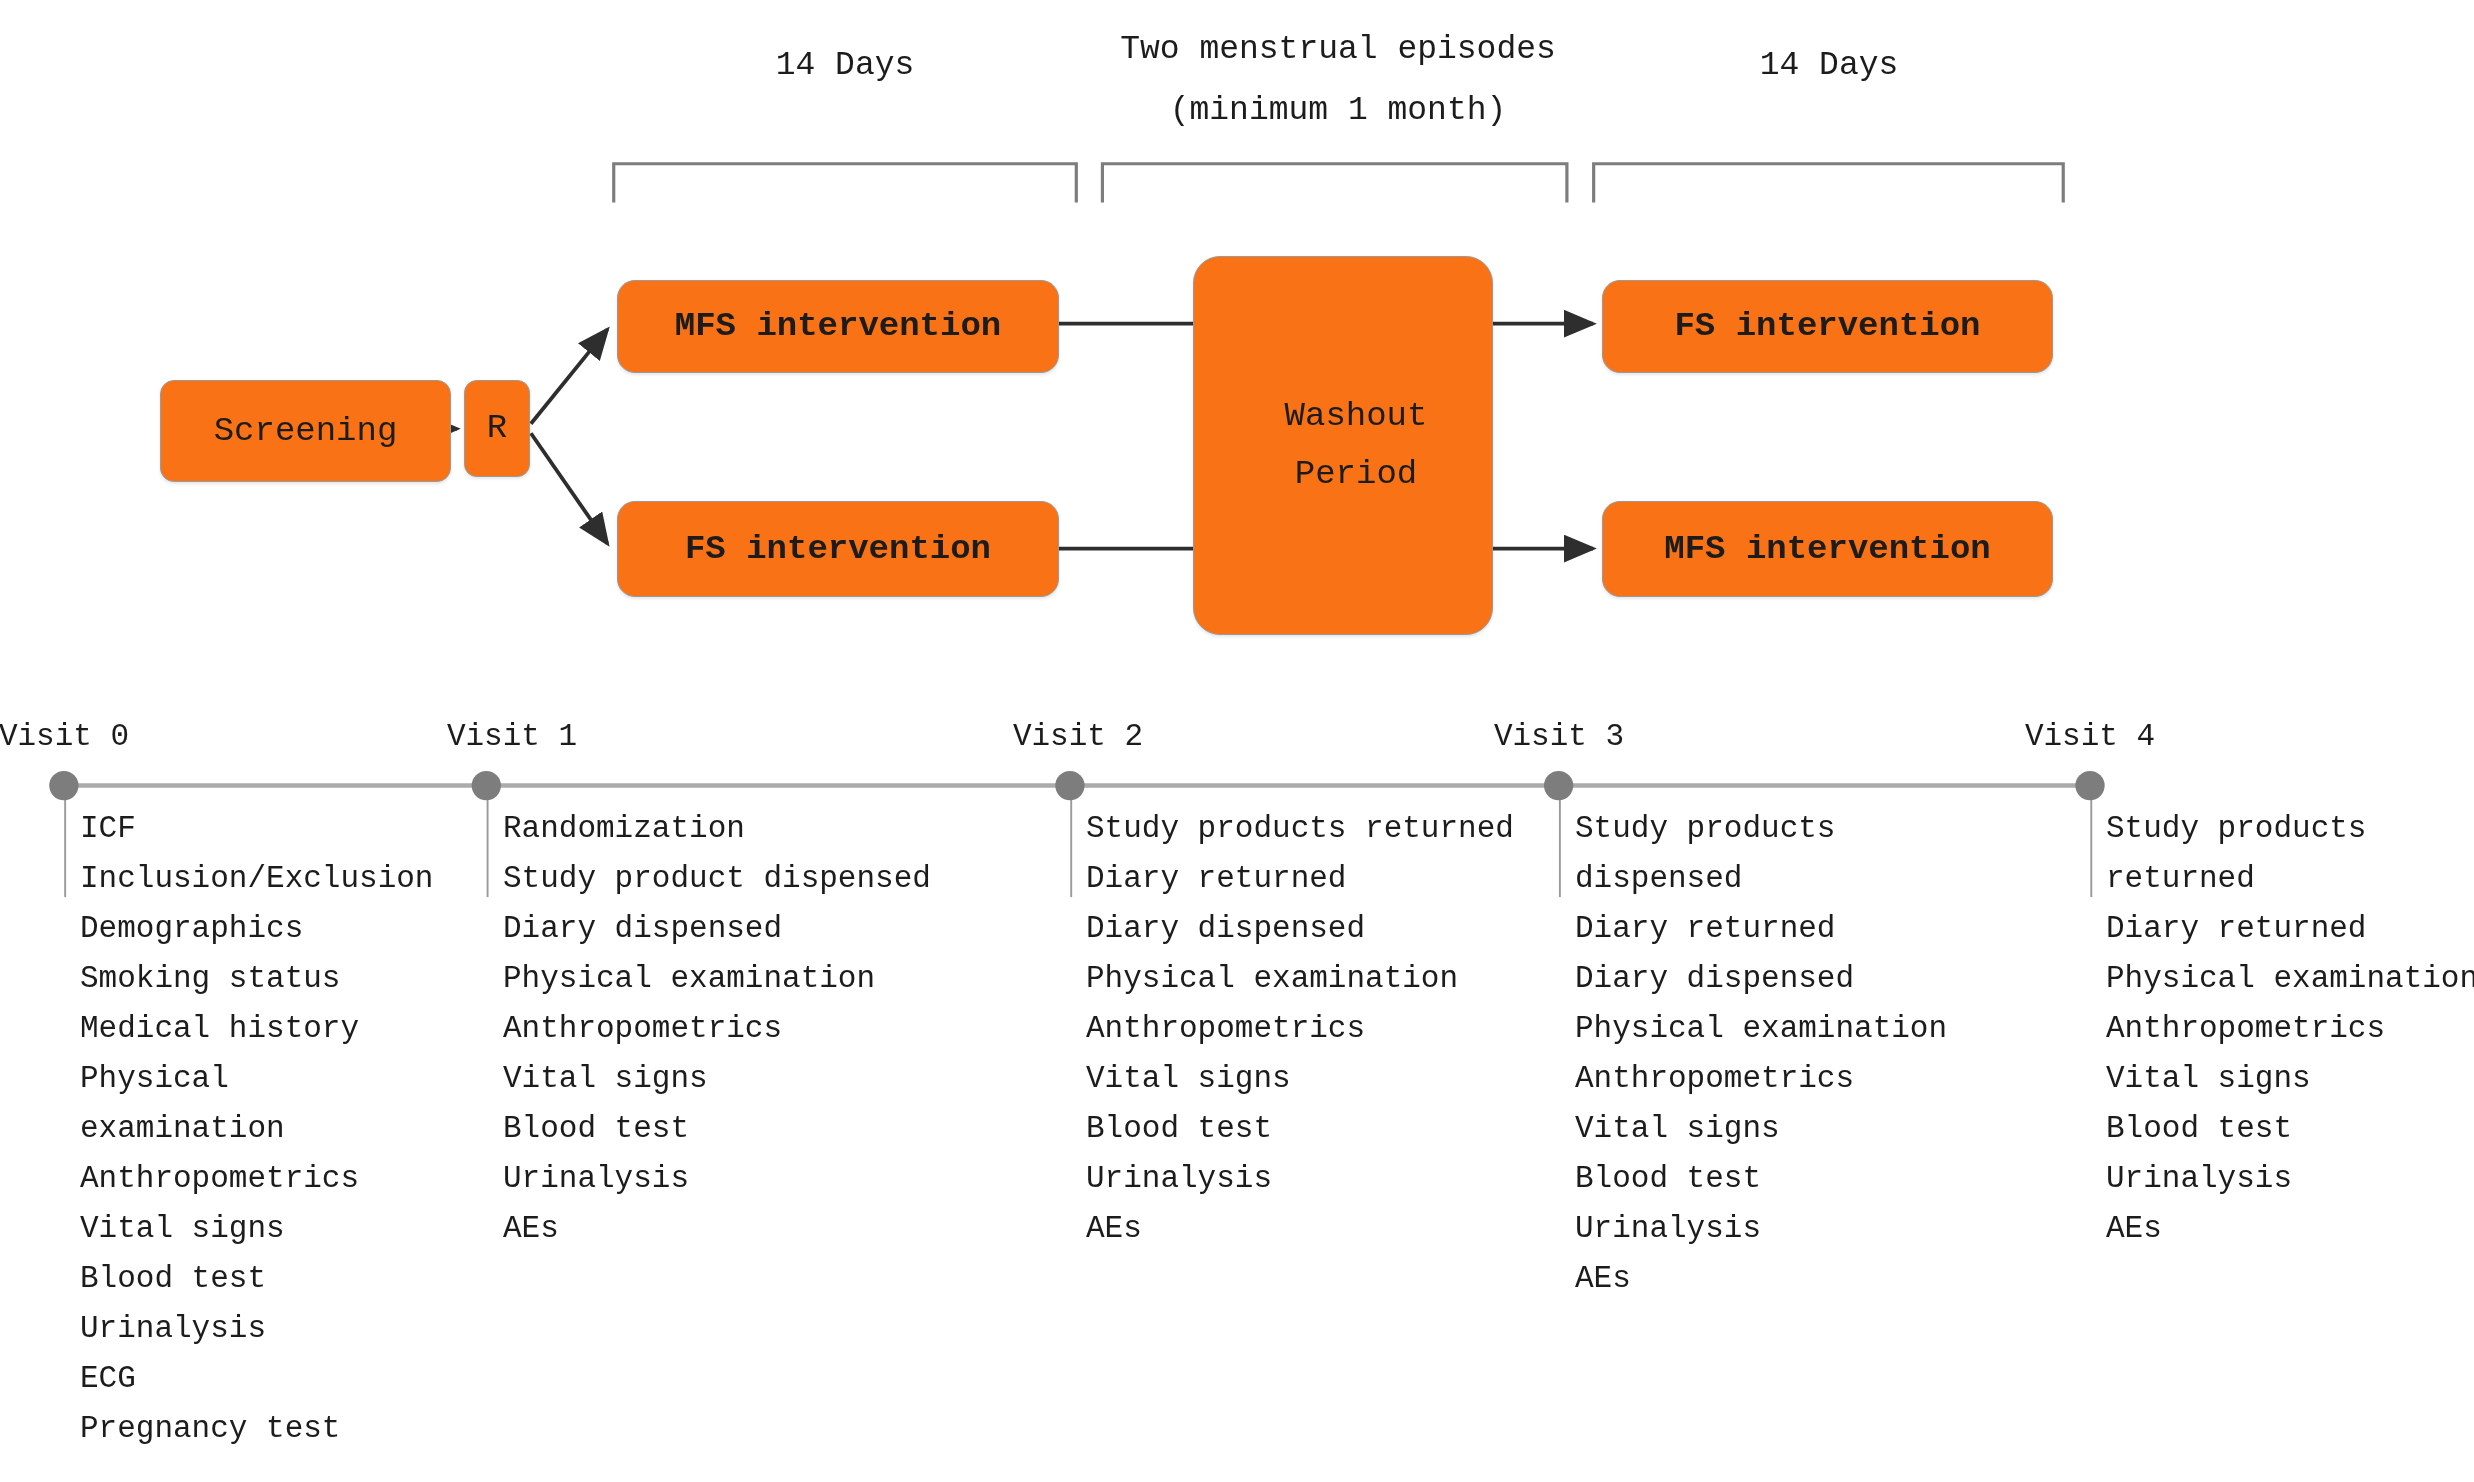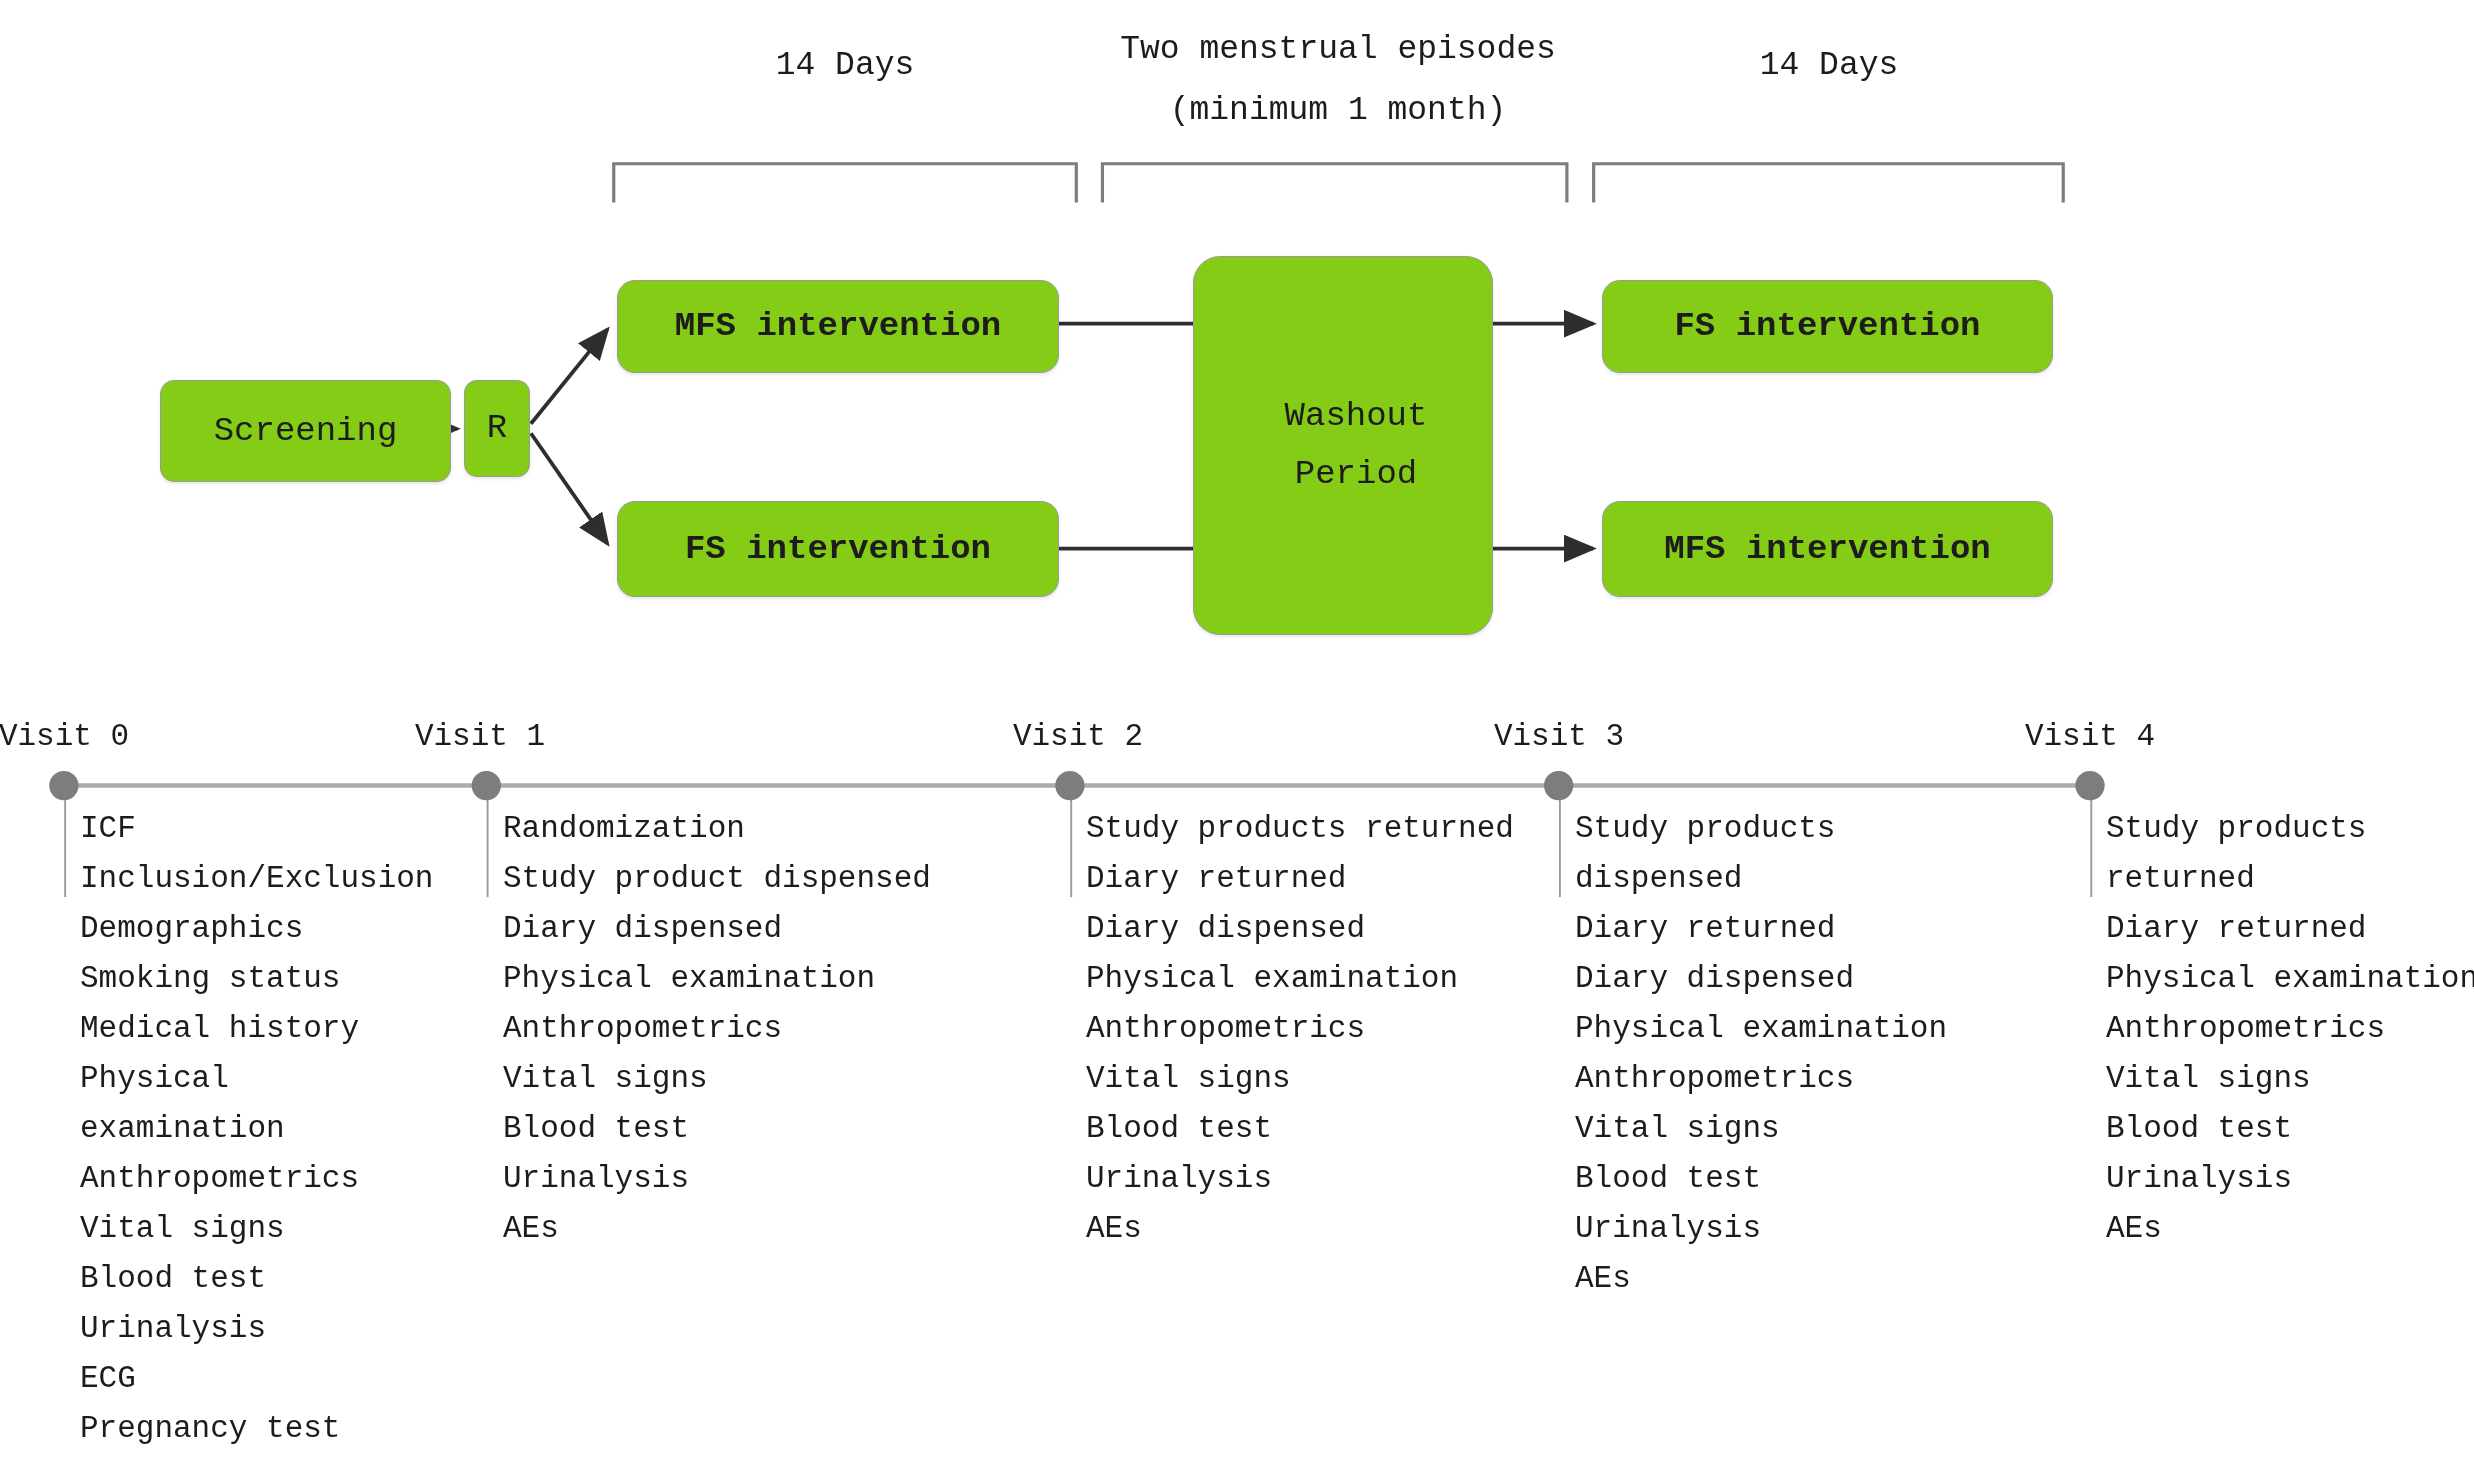--- a/index.html
+++ b/index.html
@@ -9,21 +9,21 @@
   }
   #connector-layer { position:absolute; left:0; top:0; width:2475px; height:1482px; }
   .bracket { fill:none; stroke:#7d7d7d; stroke-width:5; }
   .flow    { stroke:#2e2e2e; stroke-width:6; }
   .tline   { stroke:#ababab; stroke-width:7; }
   .vconn   { stroke:#9a9a9a; stroke-width:3; }
   .tdot    { fill:#7d7d7d; }
 
   .box {
     position:absolute; display:flex; align-items:center; justify-content:center;
-    text-align:center; background:#84cc16; border:1.9px solid #9a9a9a;
+    text-align:center; background:#f97316; border:1.9px solid #9a9a9a;
     box-shadow:0 1.9px 3.2px rgba(0,0,0,0.10); font-size:34px; line-height:1.25;
   }
   .box.bold { font-weight:bold; }
   #screening-box { left:120px; top:380px; width:289px; height:100px; border-radius:14px;margin-left:40px; }
   #r-box         { left:464px; top:380px; width:64px; height:95px; border-radius:12.7px; }
   #mfs1-box      { left:617px;  top:280px; width:440px; height:91px; border-radius:18px; }
   #fs1-box       { left:617px;  top:501px; width:440px; height:94px; border-radius:18px; }
   #washout-box   { left:1193px; top:256px; width:272px; height:377px; border-radius:27px; line-height:1.7;padding-left:26px; }
   #fs2-box       { left:1602px; top:280px; width:449px; height:91px; border-radius:18px; }
   #mfs2-box      { left:1602px; top:501px; width:449px; height:94px; border-radius:18px; }
@@ -35,21 +35,21 @@
   }
   #label-phase1  { left:845px; top:47px; }
   #label-washout { left:1338px; top:19px; line-height:1.85; }
   #label-phase2  { left:1829px; top:47px; }
 
   .visit-label {
     position:absolute; top:719px; font-size:31px; white-space:nowrap;
     transform:translateX(-50%);
   }
   #visit-label-0 { left:64px; }
-  #visit-label-1 { left:480px; }
+  #visit-label-1 { left:512px; }
   #visit-label-2 { left:1078px; }
   #visit-label-3 { left:1559px; }
   #visit-label-4 { left:2090px; }
 
   .activities { position:absolute; top:804px; font-size:31px; line-height:50px; white-space:nowrap; }
   #activities-0 { left:80px; }
   #activities-1 { left:503px; }
   #activities-2 { left:1086px; }
   #activities-3 { left:1575px; }
   #activities-4 { left:2106px; }

